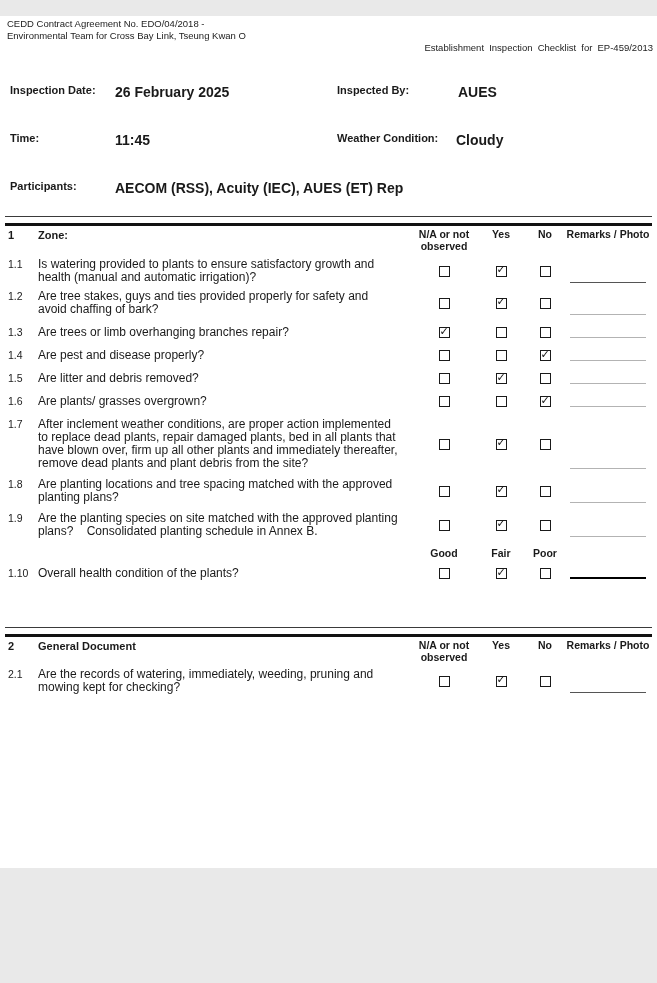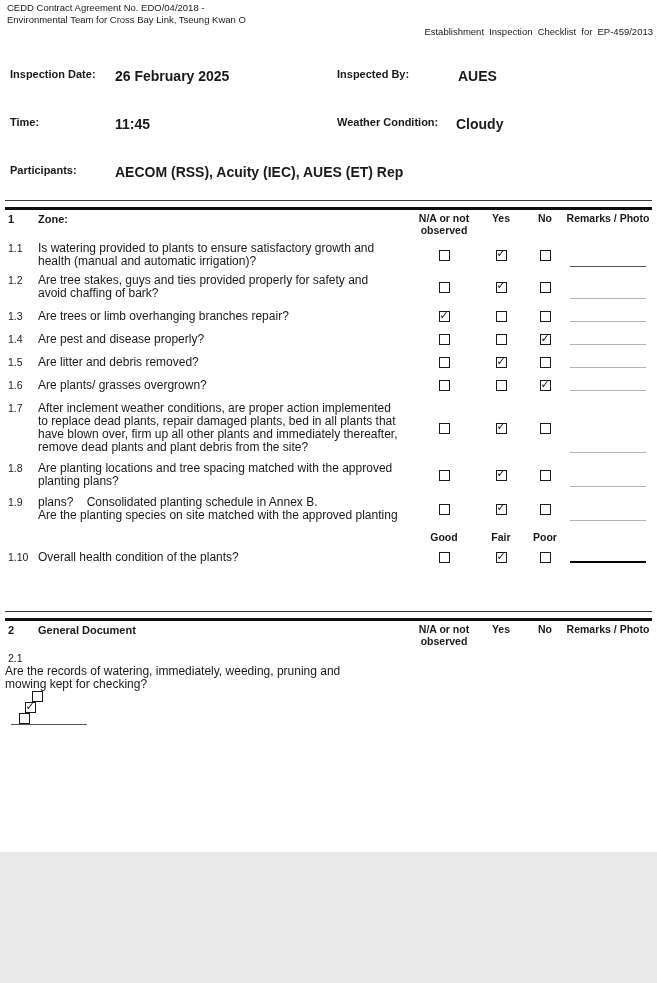--- a/index.html
+++ b/index.html
@@ -1,19 +1,19 @@
 <!DOCTYPE html>
 <html><head>
 <meta charset="utf-8">
 <style>
   html,body{margin:0;padding:0;background:#e9e9e9;}
   .page{
     width:657px;height:852px;background:#ffffff;position:relative;
     font-family:"Liberation Sans","DejaVu Sans",sans-serif;color:#1a1a1a;
-    margin:0 auto;overflow:hidden;
+    margin:16px auto;overflow:hidden;
   }
   
   .doc-header{position:absolute;top:2px;left:7px;font-size:9.5px;line-height:11.5px;color:#222;}
   .doc-title{position:absolute;top:26px;right:4px;font-size:9.5px;color:#222;word-spacing:2.5px;}
   
   .info-label{position:absolute;font-size:11px;font-weight:bold;white-space:nowrap;}
   .info-value{position:absolute;font-size:14px;font-weight:bold;white-space:nowrap;}
   
   .table{position:absolute;left:5px;width:647px;}
   .rule-thin{height:1px;background:#3a3a3a;}
@@ -34,21 +34,21 @@
   .checkbox.checked::after{
     content:"\2713";position:absolute;top:-3.5px;left:0px;
     font-size:11px;font-weight:bold;color:#111;
   }
   .remark-line{display:inline-block;width:76px;height:0;margin-bottom:1px;}
   .line-light{border-bottom:1px solid #b3b3b3;}
   .line-dark{border-bottom:1px solid #555;}
   .line-bold{border-bottom:2px solid #000;}
   .subhead .c{font-weight:bold;font-size:10.5px;}
   
-  .r-m5{margin-top:5px;flex-direction:column;}
+  .r-m5{margin-top:5px;}
   .r-m6{margin-top:6px;}
   .r-m8{margin-top:8px;}
   .r-m9{margin-top:9px;}
   .r-m10{margin-top:10px;}
   
   .footer{position:absolute;top:959px;left:0;width:100%;text-align:center;font-size:10.5px;}
   .footer .b{font-weight:bold;}
   .footer span{display:inline-block;margin:0 1.5px;}
 </style>
 </head>
@@ -221,22 +221,22 @@
           <span class="checkbox"></span>
         </div>
       <div class="cell rem">
           <span class="remark-line line-light"></span>
         </div>
     </div>
 
     <div class="row r-m8">
       <div class="cell num">1.9</div>
       <div class="cell q">
+        <div>Are the planting species on site matched with the approved planting</div>
         <div>plans? &nbsp; &nbsp;Consolidated planting schedule in Annex B.</div>
-        <div>Are the planting species on site matched with the approved planting</div>
       </div>
       <div class="cell c">
           <span class="checkbox"></span>
         </div>
       <div class="cell c yes">
           <span class="checkbox checked"></span>
         </div>
       <div class="cell c no">
           <span class="checkbox"></span>
         </div>

